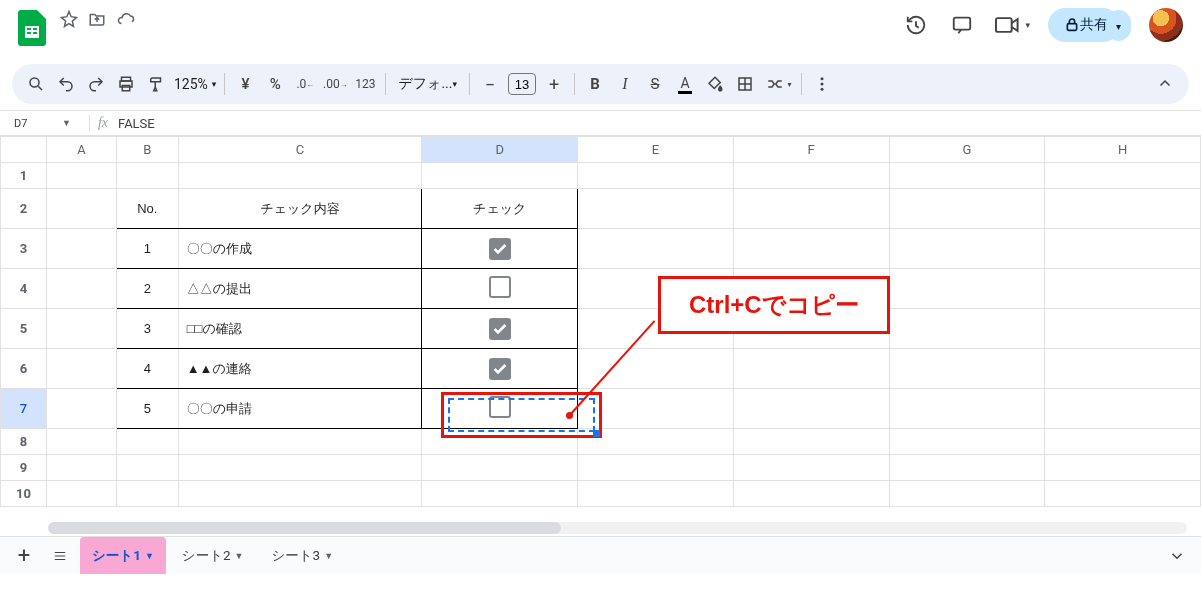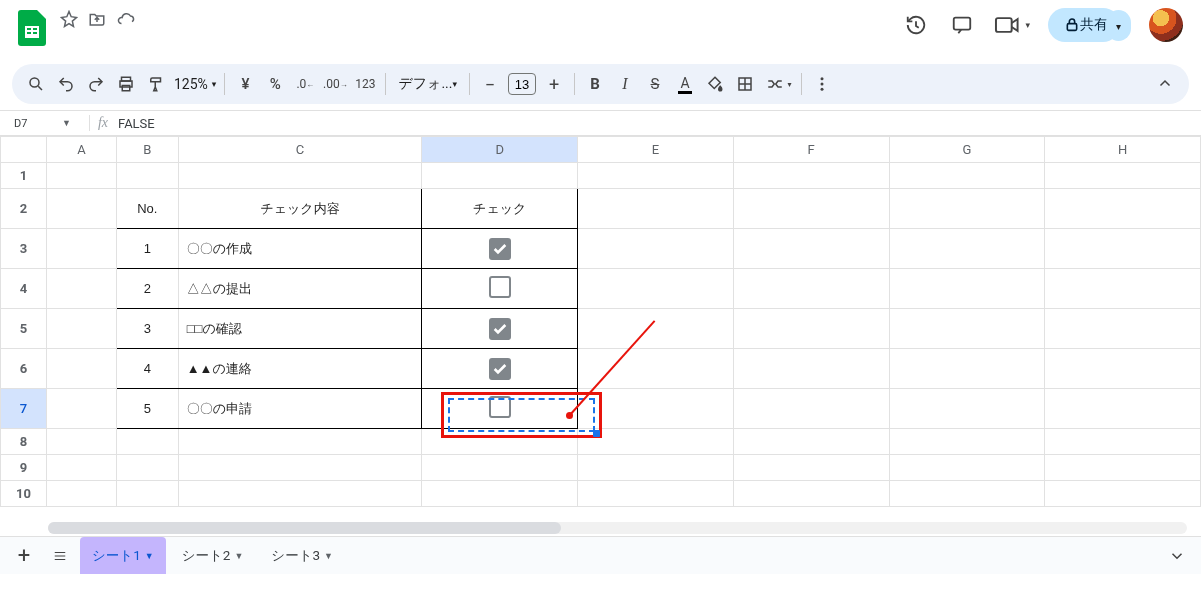--- a/index.html
+++ b/index.html
@@ -73,21 +73,21 @@
   .anno-dot { position:absolute; width:7px;height:7px;background:#e8140c;border-radius:50%;}
 
   
   .hscroll { position:absolute; left:48px; right:14px; bottom:2px; height:12px; background:#f1f1f1; border-radius:6px;}
   .hscroll-thumb { position:absolute; left:0; top:0; height:100%; width:45%; background:#dadce0; border-radius:6px;}
 
   
   .sheet-bar { display:flex; align-items:center; height:38px; border-top:1px solid #e0e0e0; background:#f9fbfd; padding:0 8px; gap:4px;}
   .sbtn { width:32px; height:32px; display:flex; align-items:center; justify-content:center; color:#444;}
   .stab { display:flex; align-items:center; gap:4px; padding:0 12px; height:100%; font-size:13.5px; color:#3c4043;}
-  .stab.active { background:#c4b5fd; color:#0b57d0; font-weight:400; border-radius:4px 4px 0 0;}
+  .stab.active { background:#f9a8d4; color:#0b57d0; font-weight:700; border-radius:4px 4px 0 0;}
   .stab-caret{font-size:9px;color:#5f6368}
   .stab.active .stab-caret{color:#0b57d0}
   .sheet-collapse{margin-left:auto}
 
   svg { display:block; }
 </style>
 </head>
 <body>
 
 <div class="title-row">
@@ -394,20 +394,21 @@
         </tr>
 </tbody>
     </table>
 
   <div class="sel-cell-outer" style="left:441px; top:256px; width:161px; height:46px;"></div>
   <div class="sel-cell-dashed" style="left:448px; top:262px; width:147px; height:34px;"></div>
   <div class="sel-handle" style="left:593px; top:294px;"></div>
 
   <div class="anno-line" style="left:569px; top:279px; width:128px; transform:rotate(-48deg);"></div>
   <div class="anno-dot" style="left:566px; top:276px;"></div>
+  <div class="anno-box" style="left:658px; top:140px;"><span>Ctrl+Cでコピー</span></div>
 
   <div class="hscroll">
       <div class="hscroll-thumb"></div>
     </div>
 </div>
 
 <div class="sheet-bar">
   <span class="sbtn" style="font-size:22px">+</span>
   <span class="sbtn">
       <svg width="18" height="14" viewBox="0 0 24 24" stroke="#444" stroke-width="2">

